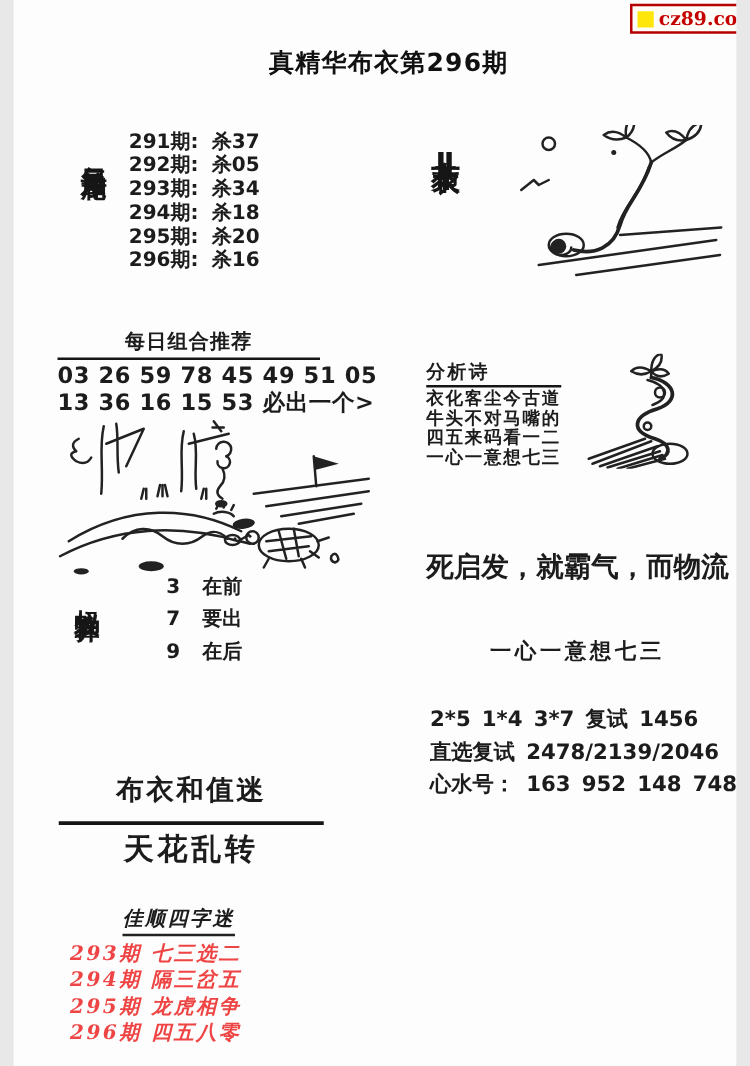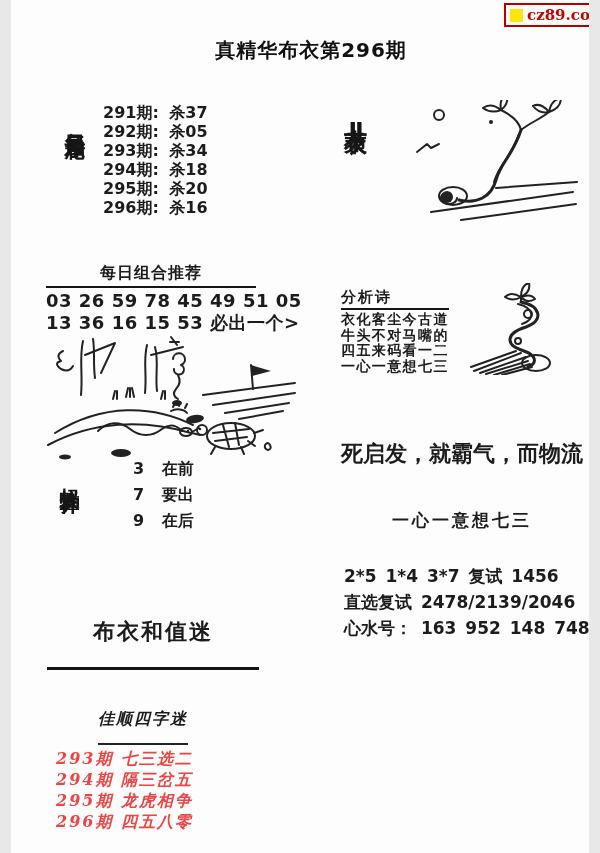--- a/index.html
+++ b/index.html
@@ -42,27 +42,27 @@
   .combo .row{font-size:18px;font-weight:bold;line-height:22px;white-space:nowrap;letter-spacing:.5px;}
   
   .sketch{position:absolute;}
   .sk-garden{top:333px;left:32px;}
   .sk-plant{top:100px;left:390px;}
   .sk-snake8{top:283px;left:455px;}
   
   .ant-rows{position:absolute;top:456px;left:122px;font-size:16px;font-weight:bold;line-height:26px;word-spacing:12px;}
   
   .hezhi{position:absolute;top:617px;left:36px;width:212px;text-align:center;}
-  .hezhi .ttl{font-size:22px;font-weight:bold;letter-spacing:2px;padding-bottom:20px;border-bottom:3px solid #151515;}
+  .hezhi .ttl{font-size:22px;font-weight:bold;letter-spacing:2px;padding-bottom:10px;border-bottom:3px solid #151515;}
   .hezhi .ans{font-size:24px;font-weight:bold;letter-spacing:3px;margin-top:3px;}
   
   .fourchar{position:absolute;top:709px;left:45px;width:190px;font-family:"DejaVu Serif",serif;}
   .fourchar .ttl{
     display:inline-block;margin-left:42px;font-size:16px;font-weight:bold;font-style:italic;
-    border-bottom:2px solid #222;padding-bottom:13px;letter-spacing:2px;
+    border-bottom:2px solid #222;padding-bottom:1px;letter-spacing:2px;margin-top:16px;
   }
   .fourchar .row{font-size:16px;font-style:italic;font-weight:bold;line-height:19px;margin-top:2px;letter-spacing:2px;color:#ef4444;}
   .fourchar .rows{margin-top:4px;}
   
   .poem{position:absolute;top:288px;left:330px;width:108px;}
   .poem .ttl{
     text-align:left;font-size:15px;font-weight:bold;letter-spacing:2px;
     border-bottom:2px solid #151515;padding-bottom:1px;margin-bottom:2px;
   }
   .poem .line{font-size:14px;font-weight:bold;line-height:15.5px;letter-spacing:1.4px;white-space:nowrap;}
@@ -153,20 +153,21 @@
 
   <div class="vlabel v-ant">蚂蚁神算</div>
   <div class="ant-rows">
     <div>3 在前</div>
     <div>7 要出</div>
     <div>9 在后</div>
   </div>
 
   <div class="hezhi">
     <div class="ttl">布衣和值迷</div>
+    <div class="ans">天花乱转</div>
   </div>
 
   <div class="fourchar">
     <span class="ttl">佳顺四字迷</span>
     <div class="rows">
       <div class="row">293期 七三选二</div>
       <div class="row">294期 隔三岔五</div>
       <div class="row">295期 龙虎相争</div>
       <div class="row">296期 四五八零</div>
     </div>

